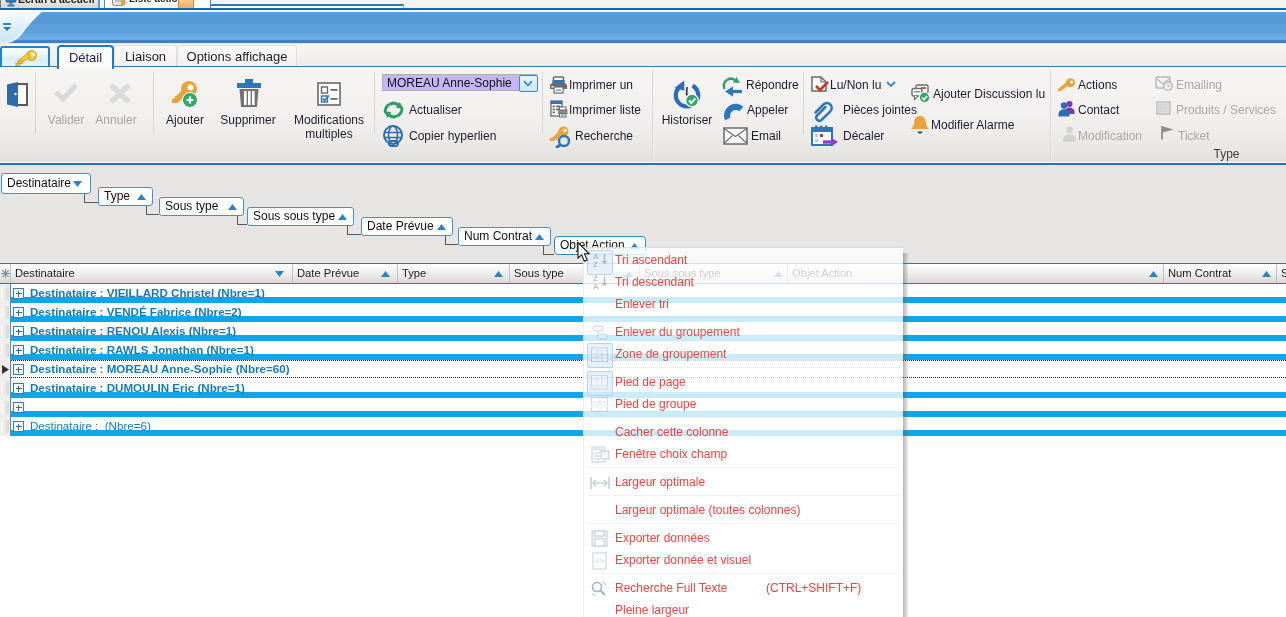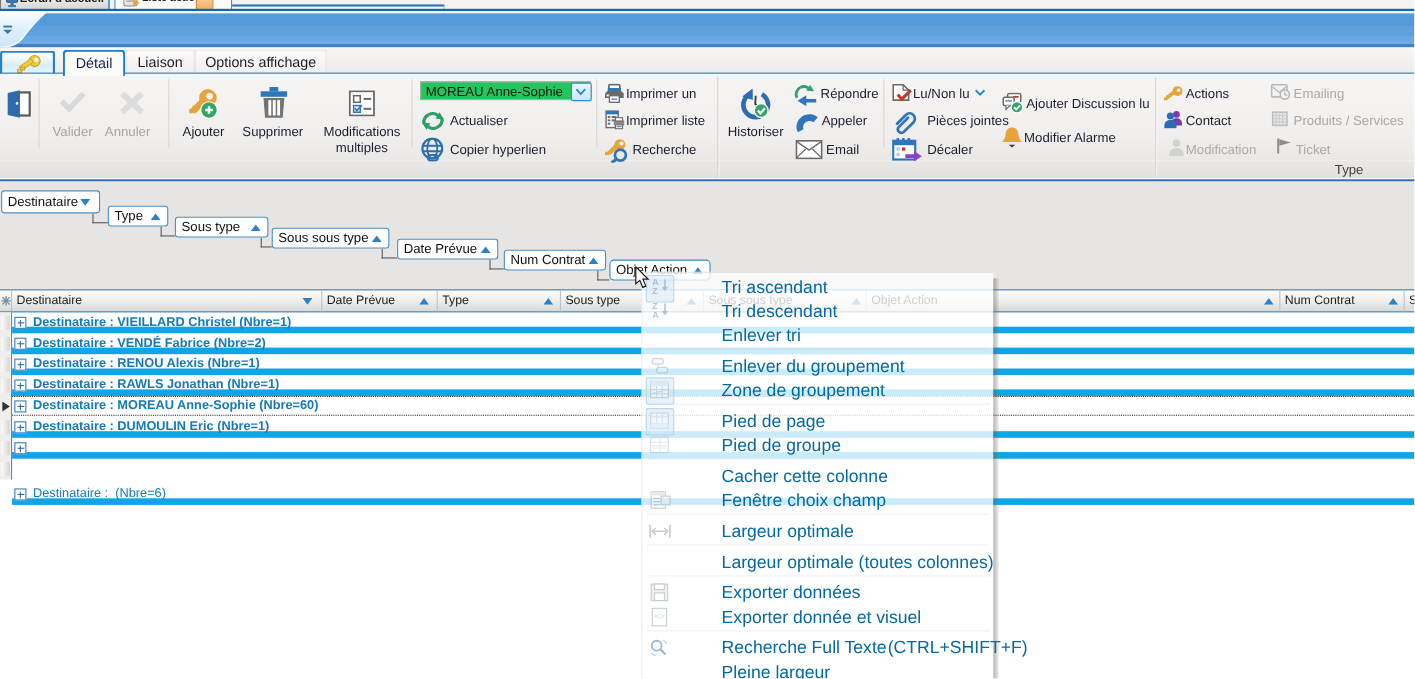--- a/index.html
+++ b/index.html
@@ -28,42 +28,42 @@
 #capbar{left:0;top:146px;width:1286px;height:16px;background:linear-gradient(#ebe9e6,#e2e0dd);font-size:12px;color:#3c3c3c;}
 #blueline{left:0;top:163px;width:1286px;height:2px;background:#2f6eb4;}
 .vsep{top:72px;height:62px;width:1px;background:#d8d6d2;}
 .gsep{top:70px;height:91px;width:2px;background:linear-gradient(90deg,#cfccd6,#fbfbfa);}
 .biglbl{font-size:12px;color:#1d1d30;text-align:center;top:114px;line-height:13.5px;}
 .biglbl.dis{color:#a5a5a5;}
 .smlbl{font-size:12px;color:#1d1d30;}
 .smlbl.dis{color:#a9a9a9;}
 .capt{top:147px;font-size:12px;color:#3f3f3f;text-align:center;}
 
-#combo{left:382px;top:74px;width:155px;height:17px;background:#22c55e;border:1px solid #aeaeae;font-size:12px;color:#111;line-height:17px;padding-left:4px;box-sizing:border-box;}
+#combo{left:382px;top:74px;width:155px;height:17px;background:#c4b5fd;border:1px solid #aeaeae;font-size:12px;color:#111;line-height:17px;padding-left:4px;box-sizing:border-box;}
 #combobtn{left:519px;top:75px;width:17px;height:15px;border:1px solid #3a88c8;border-radius:2px;background:linear-gradient(#eaf5fd,#cbe6f8);}
 
 #grouppanel{left:0;top:165px;width:1286px;height:98px;background:#e7e5e3;}
 .chip{position:absolute;background:#fff;border:1px solid #4a90c8;border-radius:3px;font-size:12px;color:#101010;box-sizing:border-box;padding-left:5px;z-index:30;}
 .chip .arr{position:absolute;}
 .conn{position:absolute;background:#5a5a5a;z-index:29;}
 
 #tablehdr{left:0;top:263px;width:1286px;height:21px;border-top:1px solid #2a7ab5;border-bottom:1px solid #2a7ab5;box-sizing:border-box;background:linear-gradient(#ffffff,#ececea 55%,#d9d8d5);}
 .hcell{position:absolute;top:0;height:19px;border-right:1px solid #b8c4cc;box-sizing:border-box;font-size:11.2px;color:#1c1c1c;line-height:19px;padding-left:4px;}
 .rows{font-size:11.6px;}
 .grow{position:absolute;left:11px;width:1275px;height:19px;border-bottom:6px solid #0ea5e9;box-sizing:border-box;}
 .grow .plus{position:absolute;left:2px;top:4px;width:11px;height:11px;border:1px solid #3a7ab8;background:#fff;box-sizing:border-box;}
 .grow .plus::before{content:"";position:absolute;left:1.5px;top:3.8px;width:6px;height:1.5px;background:#2a6ea8;}
 .grow .plus::after{content:"";position:absolute;left:3.8px;top:1.5px;width:1.5px;height:6px;background:#2a6ea8;}
 .grow .lbl{position:absolute;left:19px;top:2px;font-weight:bold;color:#157ab5;}
 #leftcol{left:0;top:284px;width:11px;height:152px;background:#efeeec;border-right:1px solid #4a90c8;box-sizing:border-box;}
 .lcell{position:absolute;left:1px;width:8px;height:13px;background:linear-gradient(90deg,#fbfbfa,#d8d6d2);border-radius:1px;}
 
 #menu{left:583px;top:247px;width:320px;height:370px;background:rgba(255,255,255,0.78);border-top:1px solid rgba(190,195,200,0.5);border-left:1px solid rgba(200,203,206,0.35);box-sizing:border-box;z-index:40;}
 #menushadow{left:903px;top:253px;width:5px;height:364px;background:linear-gradient(90deg,rgba(90,90,90,0.45),rgba(120,120,120,0.12));z-index:40;}
-.mitem{position:absolute;left:31px;font-size:16px;color:#0369a1;white-space:nowrap;margin-left:41px;}
+.mitem{position:absolute;left:31px;font-size:12px;color:#ef4444;white-space:nowrap;}
 .msep{position:absolute;left:4px;width:312px;height:1px;background:rgba(185,190,195,0.22);}
 .mico{position:absolute;left:5px;width:22px;height:22px;}
 .mhl{position:absolute;left:3px;width:24px;height:23px;background:rgba(205,228,246,0.5);border:1px solid rgba(150,195,230,0.55);border-radius:2px;}
 .harr{position:absolute;top:7px;}
 </style>
 </head>
 <body>
 <div id="app">
 
   <div class="abs" id="topstrip">
@@ -427,21 +427,21 @@
         <span class="plus" style="top:3px;"></span>
         <span class="lbl" style="top:1px;">Destinataire : MOREAU Anne-Sophie (Nbre=60)</span>
       </div>
     <div class="grow" style="top:379px;">
         <span class="plus"></span>
         <span class="lbl">Destinataire : DUMOULIN Eric (Nbre=1)</span>
       </div>
     <div class="grow" style="top:398px;">
         <span class="plus"></span>
       </div>
-    <div class="grow" style="top:440px;">
+    <div class="grow" style="top:417px;">
         <span class="plus"></span>
         <span class="lbl" style="font-weight:normal;">Destinataire :&nbsp; (Nbre=6)</span>
       </div>
   </div>
 
   <div class="abs" id="menu">
     <div class="mhl" style="top:2px;"></div>
     <div class="mhl" style="top:95px;"></div>
     <div class="mhl" style="top:123px;"></div>
     <svg class="mico" style="top:2px;" width="22" height="20" opacity="0.5">

